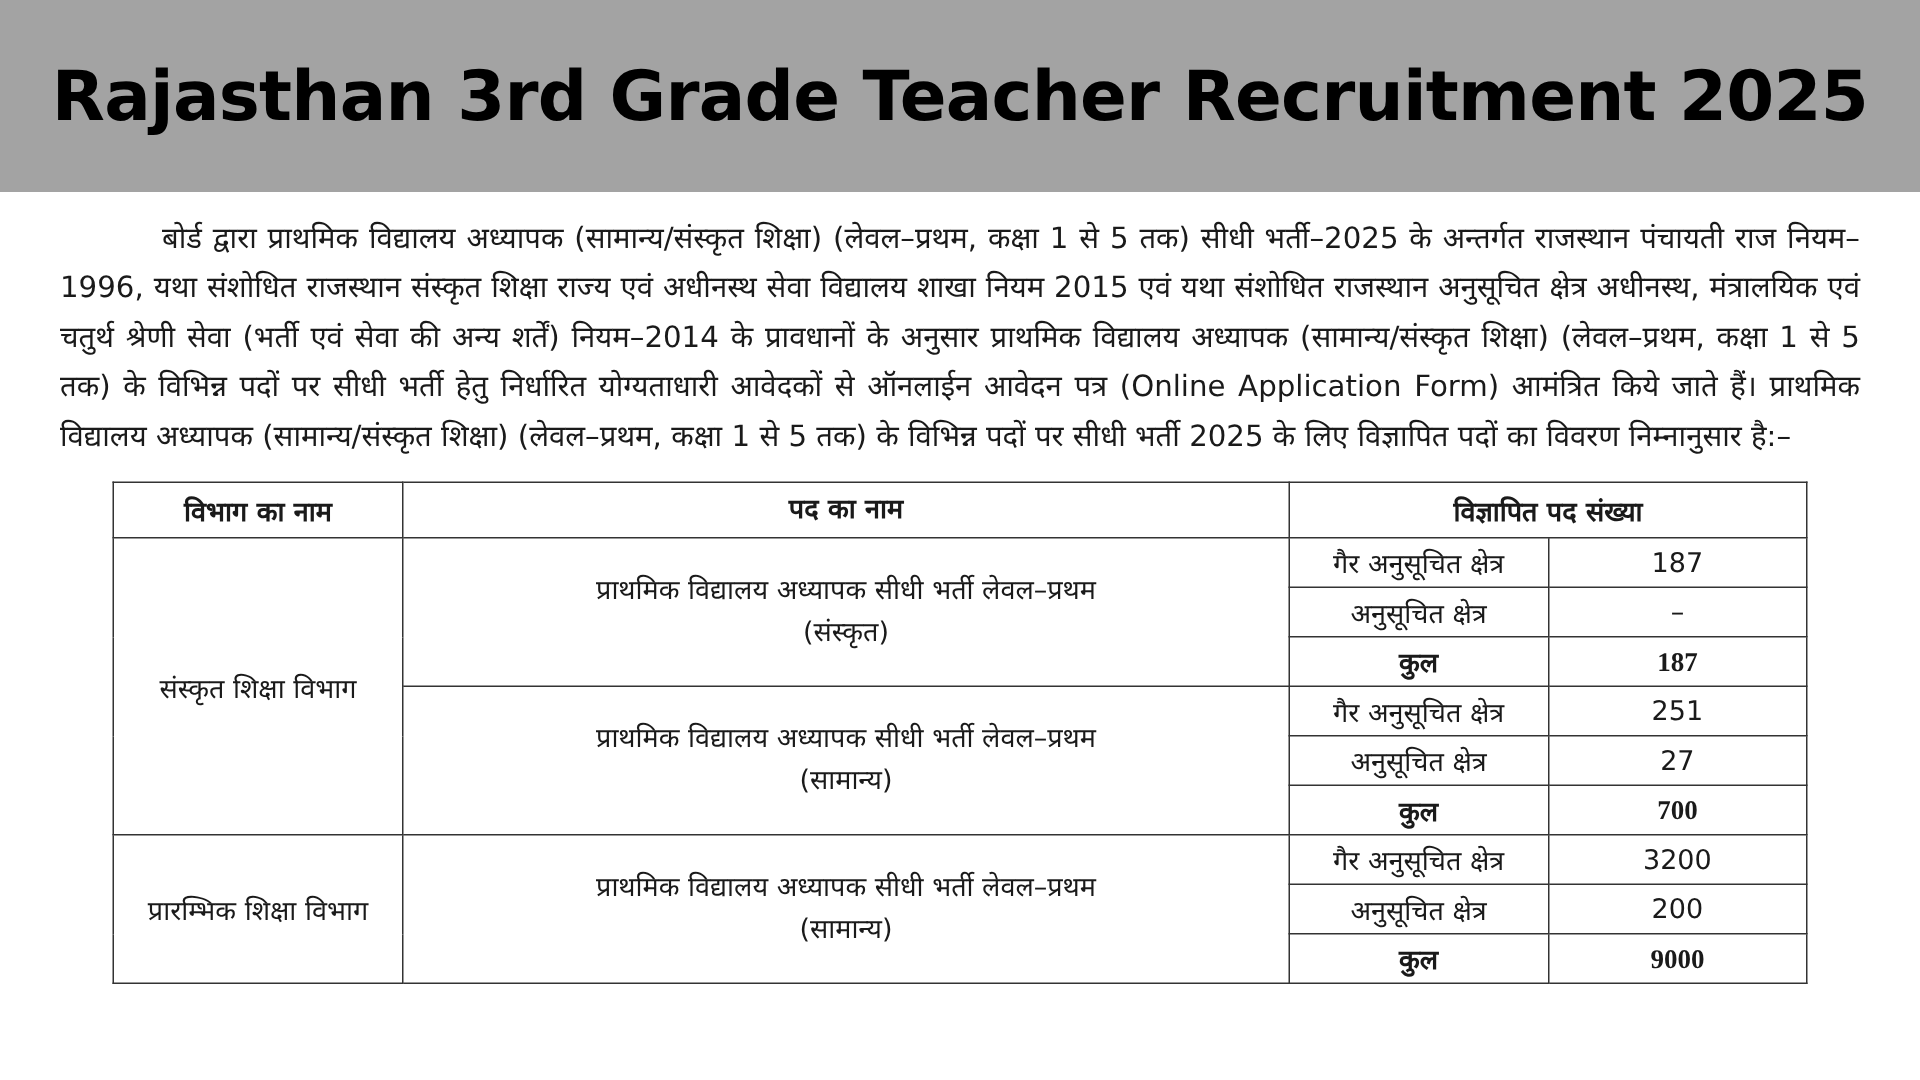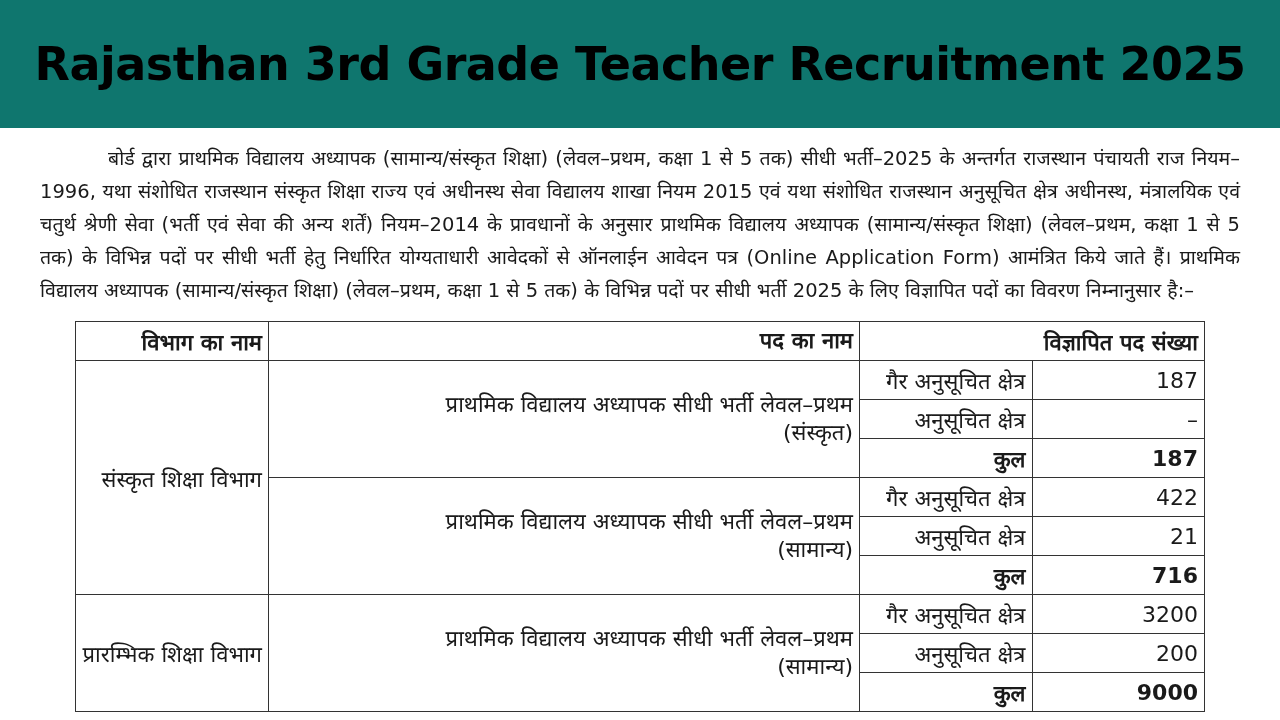--- a/index.html
+++ b/index.html
@@ -10,21 +10,21 @@
   body {
     width: 1280px;
     height: 720px;
     overflow: hidden;
     font-family: "Liberation Sans", sans-serif;
   }
 
   .banner {
     width: 100%;
     height: 128px;
-    background: #0f766e;
+    background: #a3a3a3;
     display: flex;
     align-items: center;
     justify-content: center;
     box-sizing: border-box;
   }
   .banner-title {
     color: #000000;
     font-family: "DejaVu Sans", sans-serif;
     font-weight: bold;
     font-size: 46px;
@@ -53,37 +53,36 @@
     width: 1130px;
     margin: 0 auto;
     border-collapse: collapse;
     table-layout: fixed;
     font-family: "DejaVu Sans", sans-serif;
     color: #1a1a1a;
   }
   table.notice-table td, table.notice-table th {
     border: 1.5px solid #333333;
     padding: 4px 6px;
-    font-size: 22px;
+    font-size: 18px;
     vertical-align: middle;
-    text-align: right;
   }
   .th-cell {
     text-align: center;
     font-weight: bold;
     font-size: 19px;
     padding: 6px;
   }
   .col-dept { width: 180px; text-align: center; }
   .col-post { width: 578px; text-align: center; line-height: 28px; }
   .col-cat  { width: 250px; text-align: center; }
   .col-num  { width: 122px; text-align: center; }
 
   .row-h { height: 32px; }
-  .bold { font-weight: bold; }
+  .bold { font-weight: bold; font-family: Liberation Serif, serif; }
 </style>
 </head>
 <body>
 
 <div class="banner">
   <div class="banner-title">Rajasthan 3rd Grade Teacher Recruitment 2025</div>
 </div>
 
 <div class="doc">
 
@@ -116,29 +115,29 @@
         <td class="col-cat bold">कुल</td>
         <td class="col-num bold">187</td>
       </tr>
 
       <tr class="row-h">
         <td class="col-post" rowspan="3">
           <div>प्राथमिक विद्यालय अध्यापक सीधी भर्ती लेवल–प्रथम</div>
           <div>(सामान्य)</div>
         </td>
         <td class="col-cat">गैर अनुसूचित क्षेत्र</td>
-        <td class="col-num">422</td>
+        <td class="col-num">251</td>
       </tr>
       <tr class="row-h">
         <td class="col-cat">अनुसूचित क्षेत्र</td>
-        <td class="col-num">21</td>
+        <td class="col-num">27</td>
       </tr>
       <tr class="row-h">
         <td class="col-cat bold">कुल</td>
-        <td class="col-num bold">716</td>
+        <td class="col-num bold">700</td>
       </tr>
 
       <tr class="row-h">
         <td class="col-dept" rowspan="3">प्रारम्भिक शिक्षा विभाग</td>
         <td class="col-post" rowspan="3">
           <div>प्राथमिक विद्यालय अध्यापक सीधी भर्ती लेवल–प्रथम</div>
           <div>(सामान्य)</div>
         </td>
         <td class="col-cat">गैर अनुसूचित क्षेत्र</td>
         <td class="col-num">3200</td>

